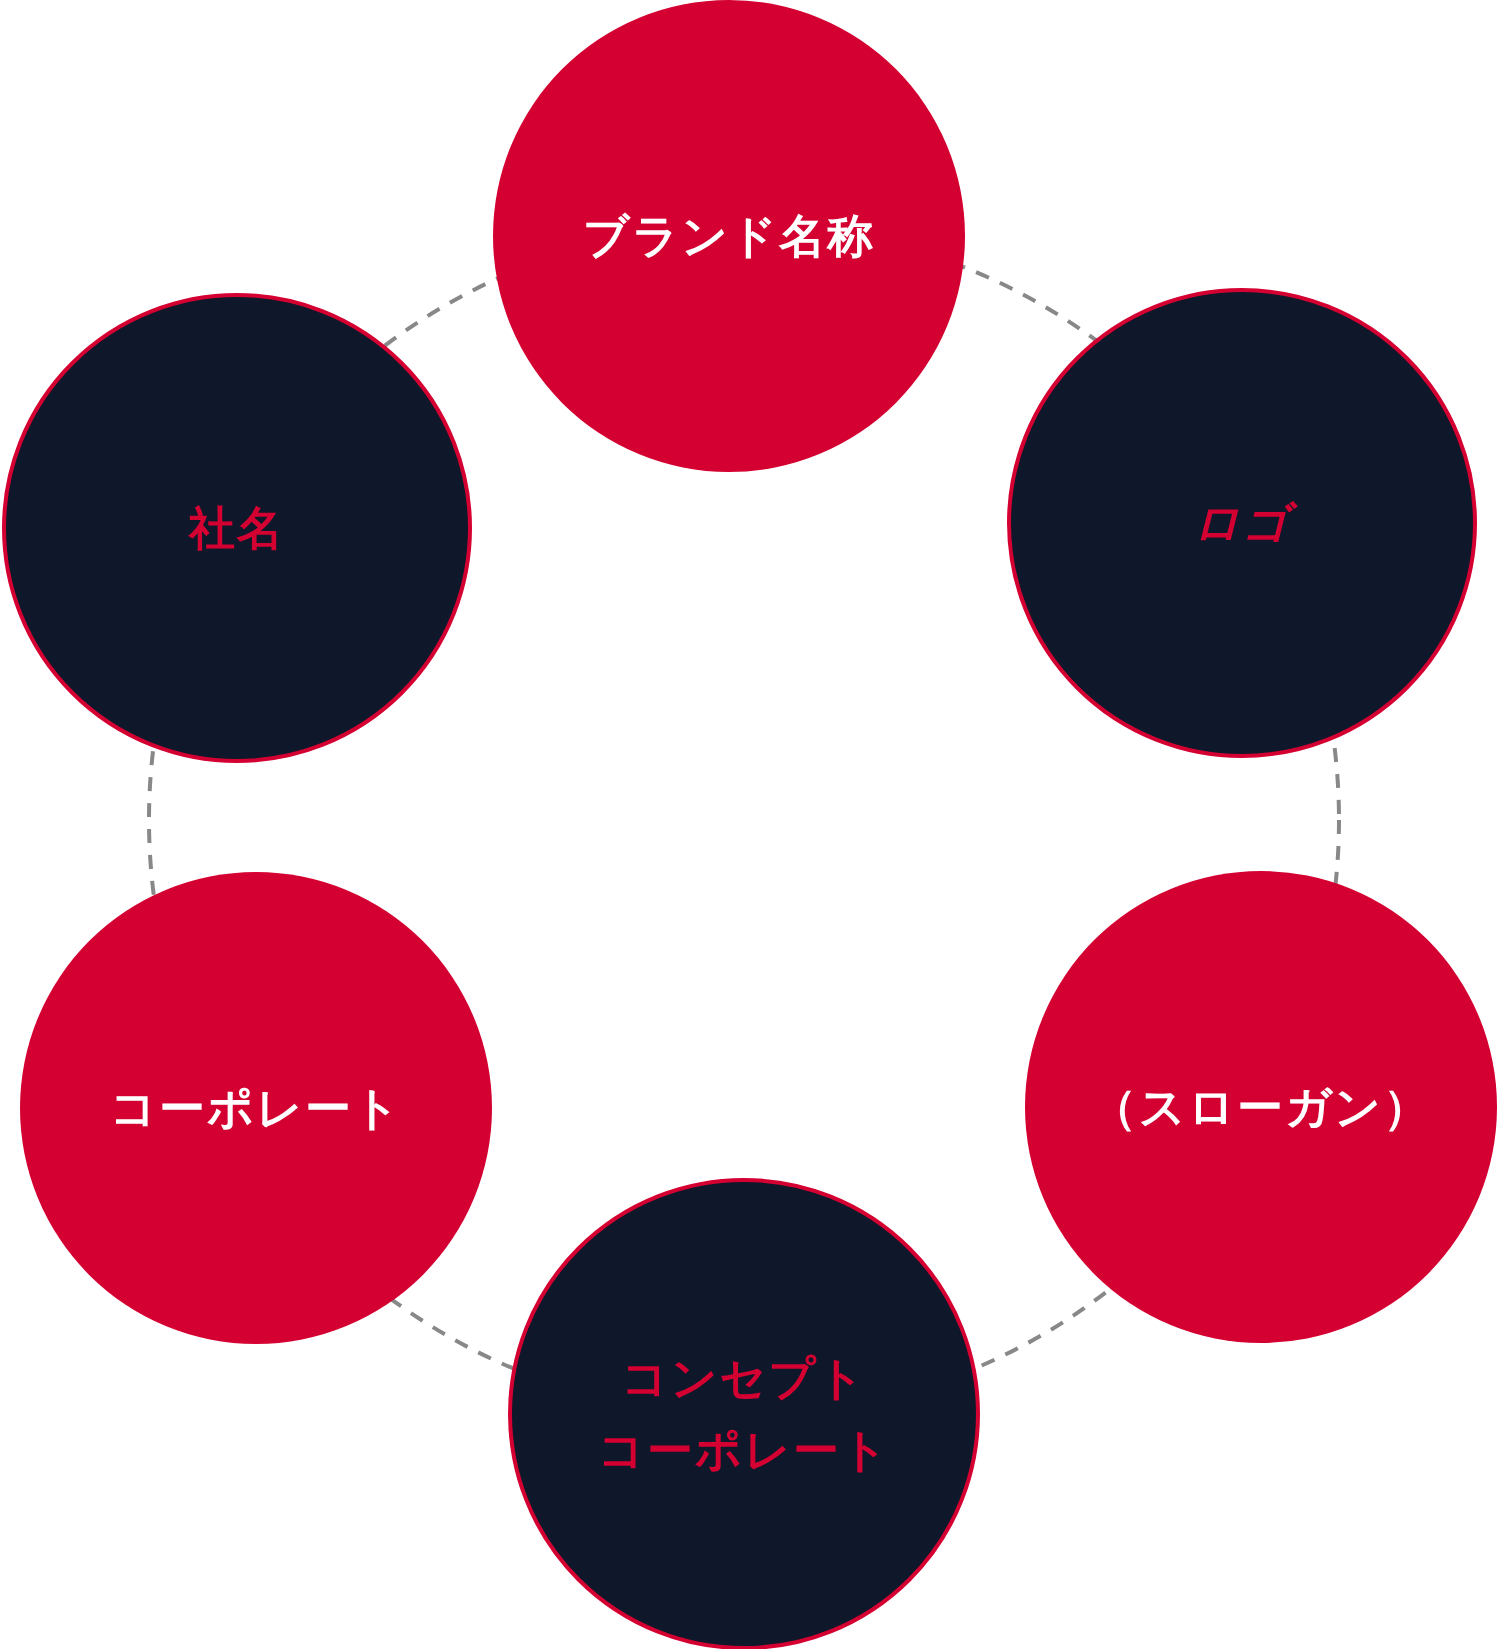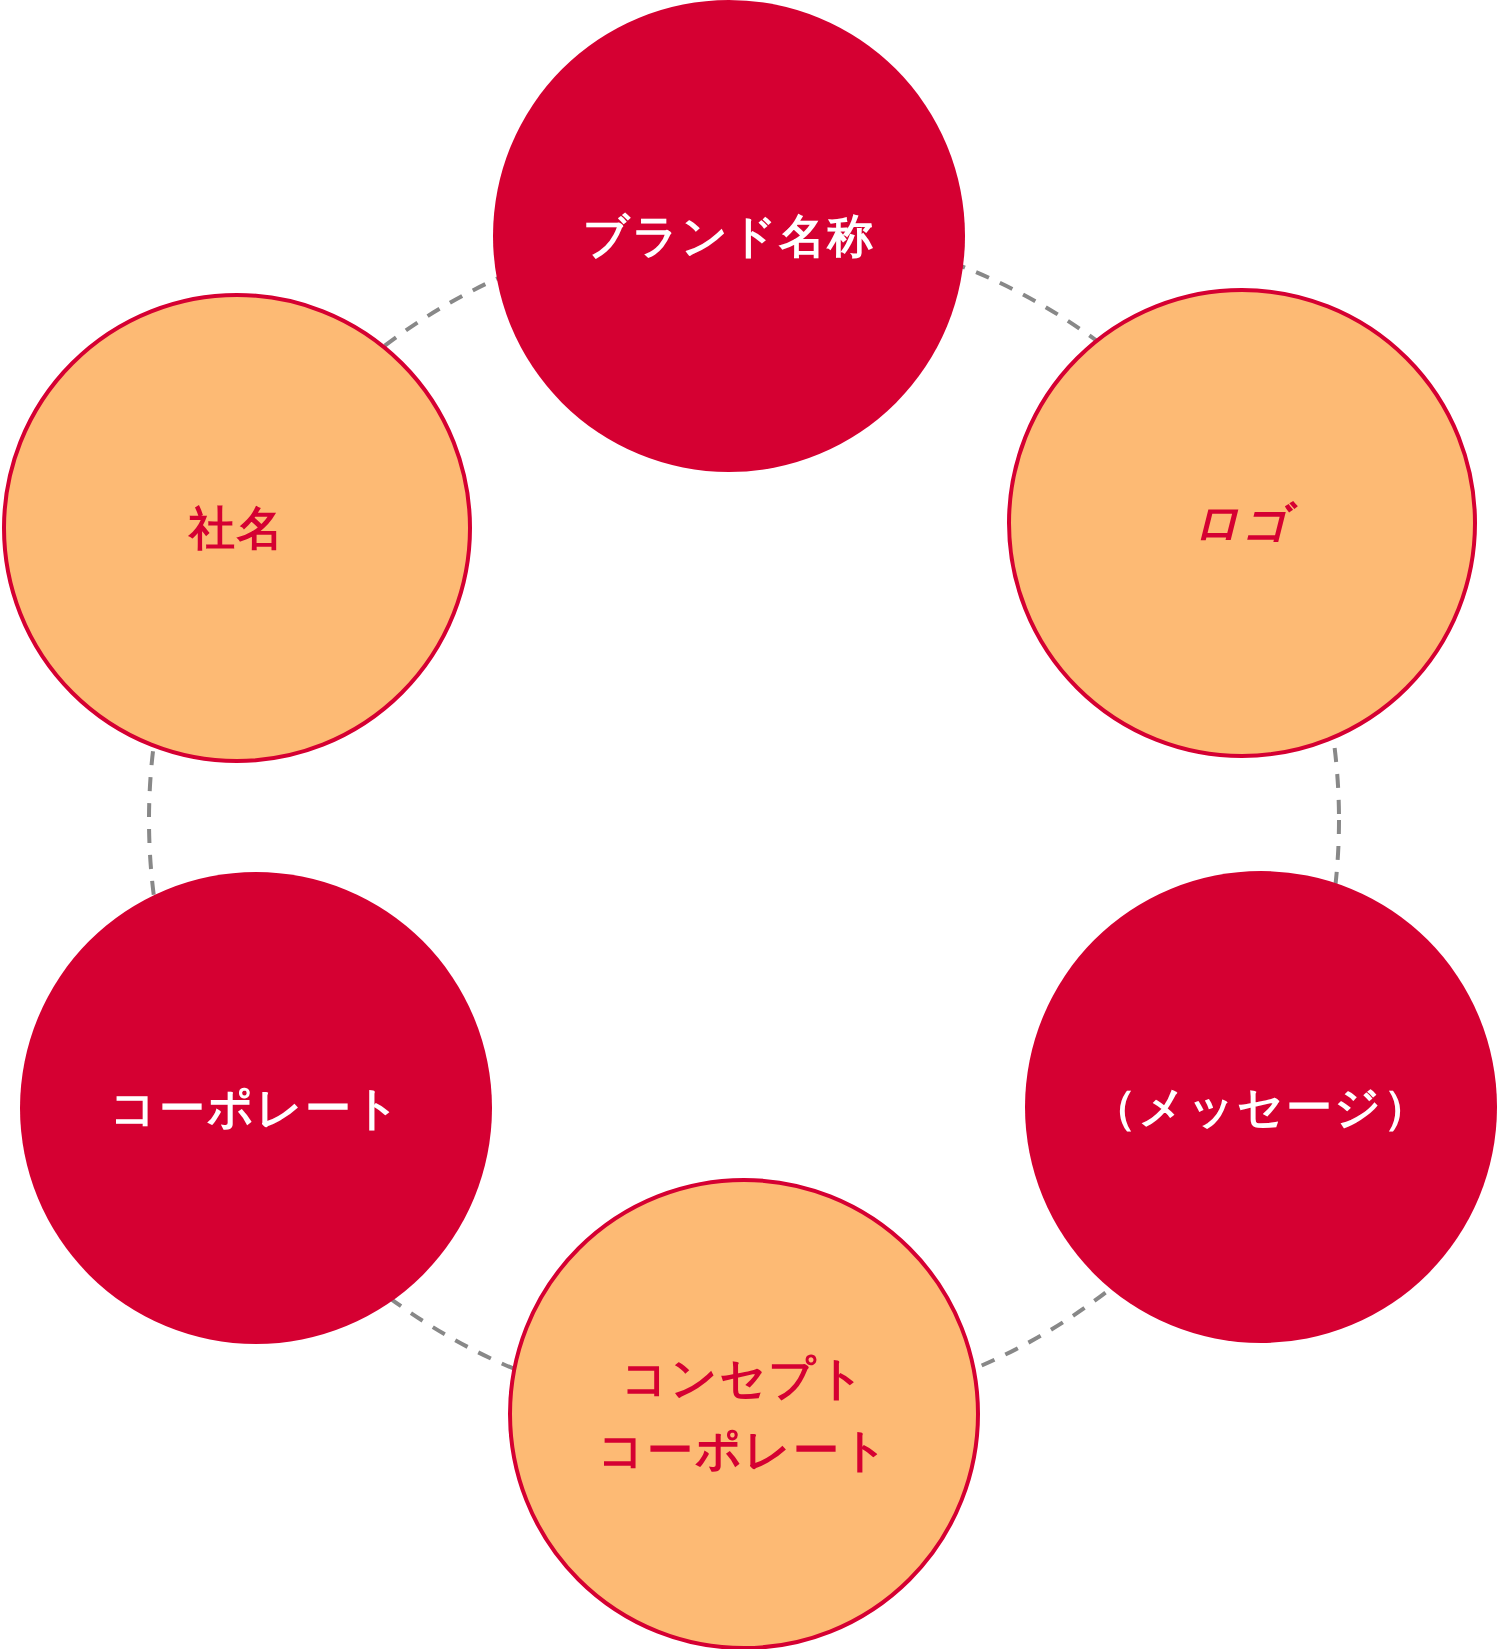--- a/index.html
+++ b/index.html
@@ -4,21 +4,21 @@
 <style>
   html, body { margin:0; padding:0; background:#ffffff; }
   body { width:1498px; height:1649px; position:relative; overflow:hidden;
          font-family:"DejaVu Sans", "Liberation Sans", sans-serif; }
   svg.ring { position:absolute; left:0; top:0; }
   .node { position:absolute; border-radius:50%; box-sizing:border-box;
           display:flex; align-items:center; justify-content:center;
           text-align:center; font-weight:bold; font-size:46px; line-height:72px;
           letter-spacing:2px; }
   .node.filled { background:#d50032; color:#ffffff; }
-  .node.outline { background:#fdba74; border:4px solid #d50032; color:#d50032; }
+  .node.outline { background:#0f172a; border:4px solid #d50032; color:#d50032; }
   .label { display:block; }
   .label span { display:block; }
 </style>
 </head>
 <body>
 
 <svg class="ring" width="1498" height="1649" viewBox="0 0 1498 1649">
   <circle id="ring-circle" cx="744" cy="820" r="595" fill="none" stroke="#888888" stroke-width="4" stroke-dasharray="14 12"></circle>
 </svg>
 
@@ -29,21 +29,21 @@
 </div>
 
 <div class="node outline" style="left:1007px;top:288px;width:470px;height:470px;font-style:italic;">
   <div class="label">
     <span>ロゴ</span>
   </div>
 </div>
 
 <div class="node filled" style="left:1025px;top:871px;width:472px;height:472px;">
   <div class="label">
-    <span>（メッセージ）</span>
+    <span>（スローガン）</span>
   </div>
 </div>
 
 <div class="node outline" style="left:508px;top:1178px;width:472px;height:472px;">
   <div class="label">
     <span>コンセプト</span>
     <span>コーポレート</span>
   </div>
 </div>
 

